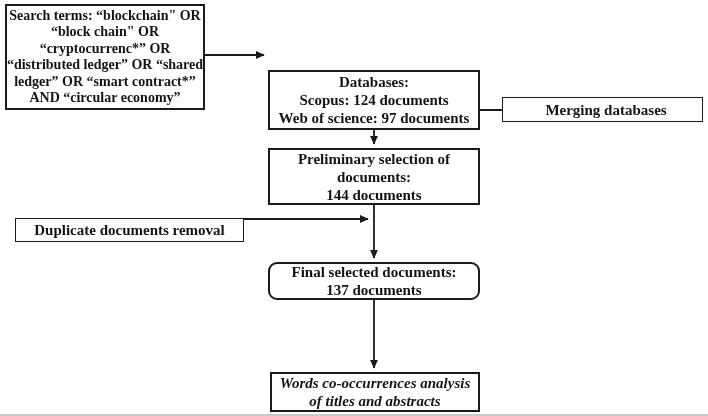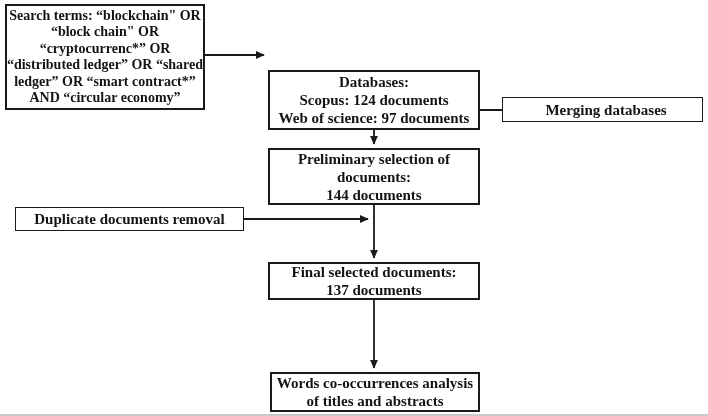--- a/index.html
+++ b/index.html
@@ -36,25 +36,25 @@
   }
   
   #search-box       { left: 5px;   top: 4px;   width: 200px; height: 106px; }
   #search-box span  { font-size: 14px; line-height: 16.5px; }
   #databases-box    { left: 268px; top: 27px;  width: 212px; height: 60px; margin-top: 43px; }
   #databases-box span { font-size: 15px; line-height: 18px; }
   #merging-box      { left: 502px; top: 97px;  width: 201px; height: 25px; }
   #merging-box span { font-size: 15px; line-height: 18px; margin-left: 7px; }
   #preliminary-box  { left: 268px; top: 148px; width: 212px; height: 57px; }
   #preliminary-box span { font-size: 15px; line-height: 18px; }
-  #duplicate-box    { left: 15px;  top: 207px; width: 229px; height: 24px; }
+  #duplicate-box    { left: 15px;  top: 218px; width: 229px; height: 24px; }
   #duplicate-box span { font-size: 15px; line-height: 18px; }
-  #final-box        { left: 268px; top: 262px; width: 212px; height: 38px; }
+  #final-box        { left: 268px; top: 262px; width: 212px; height: 38px; border-radius: 9px; }
   #final-box span   { font-size: 15px; line-height: 18px; }
-  #words-box        { left: 270px; top: 372px; width: 210px; height: 40px; }
+  #words-box        { left: 270px; top: 372px; width: 210px; height: 40px; font-style: italic; }
   #words-box span   { font-size: 15px; line-height: 18px; }
 
   #arrow-layer {
     position: absolute;
     left: 0;
     top: 0;
     width: 708px;
     height: 416px;
     pointer-events: none;
   }

